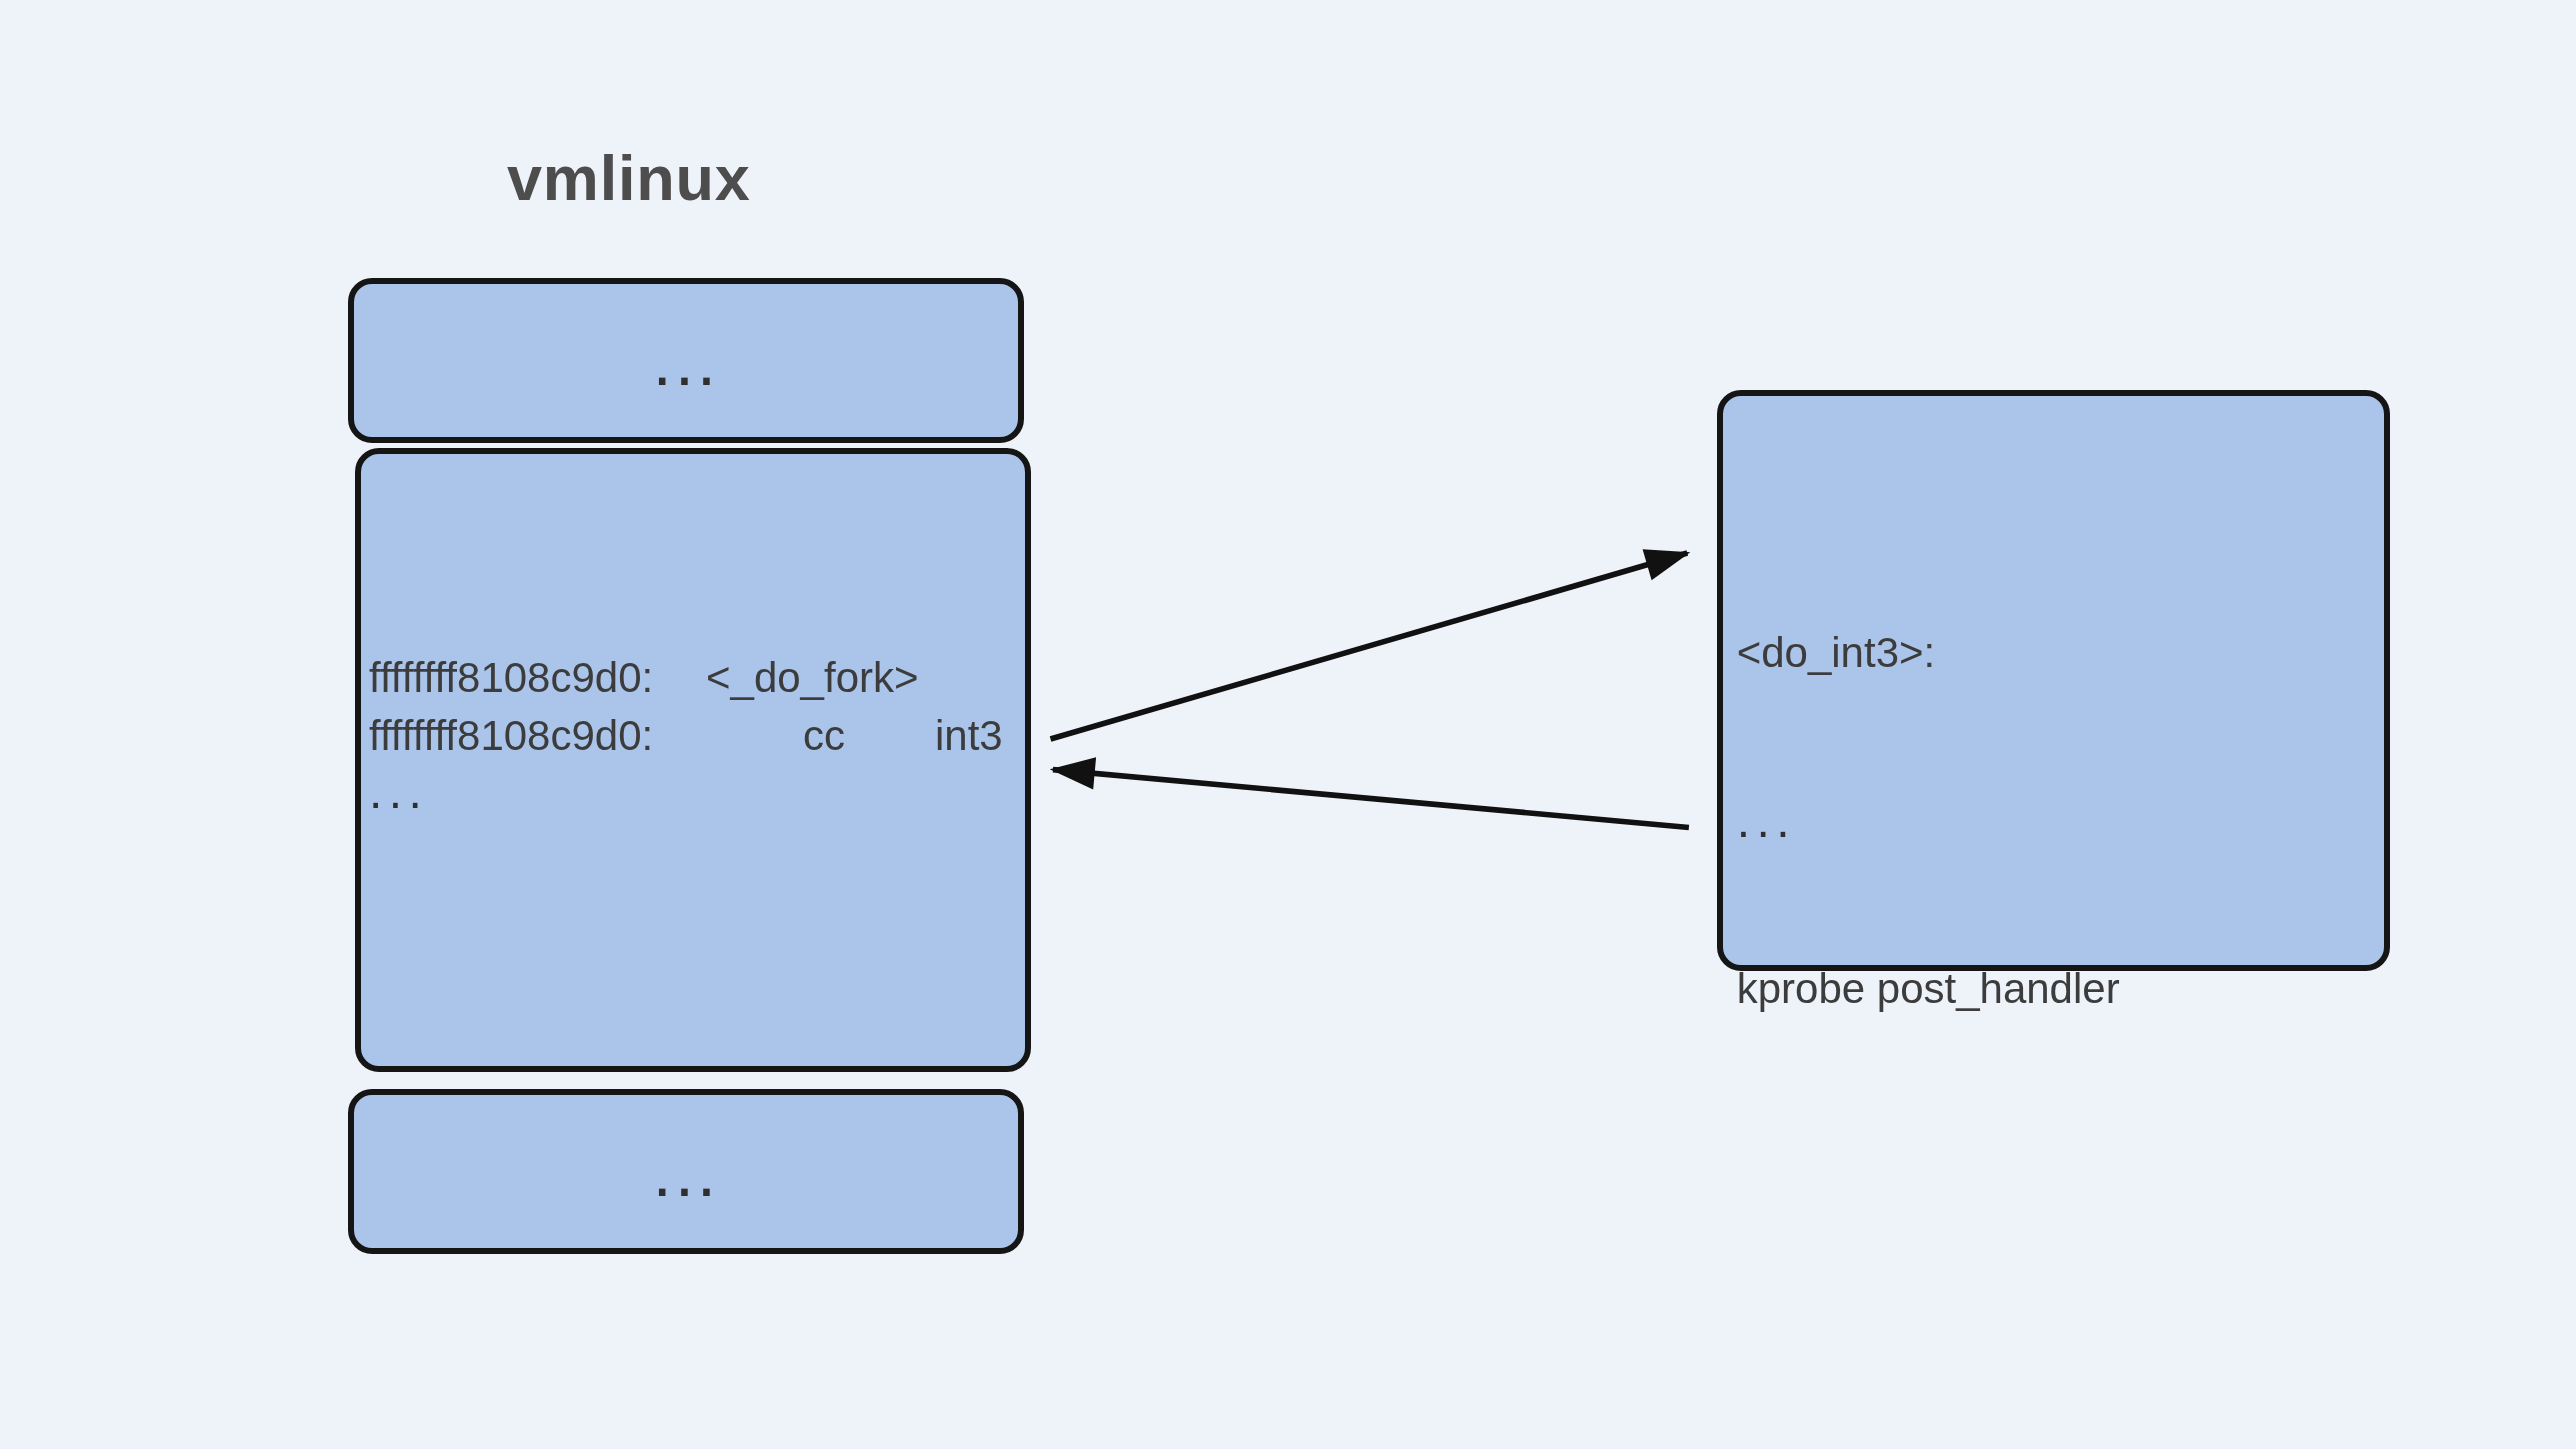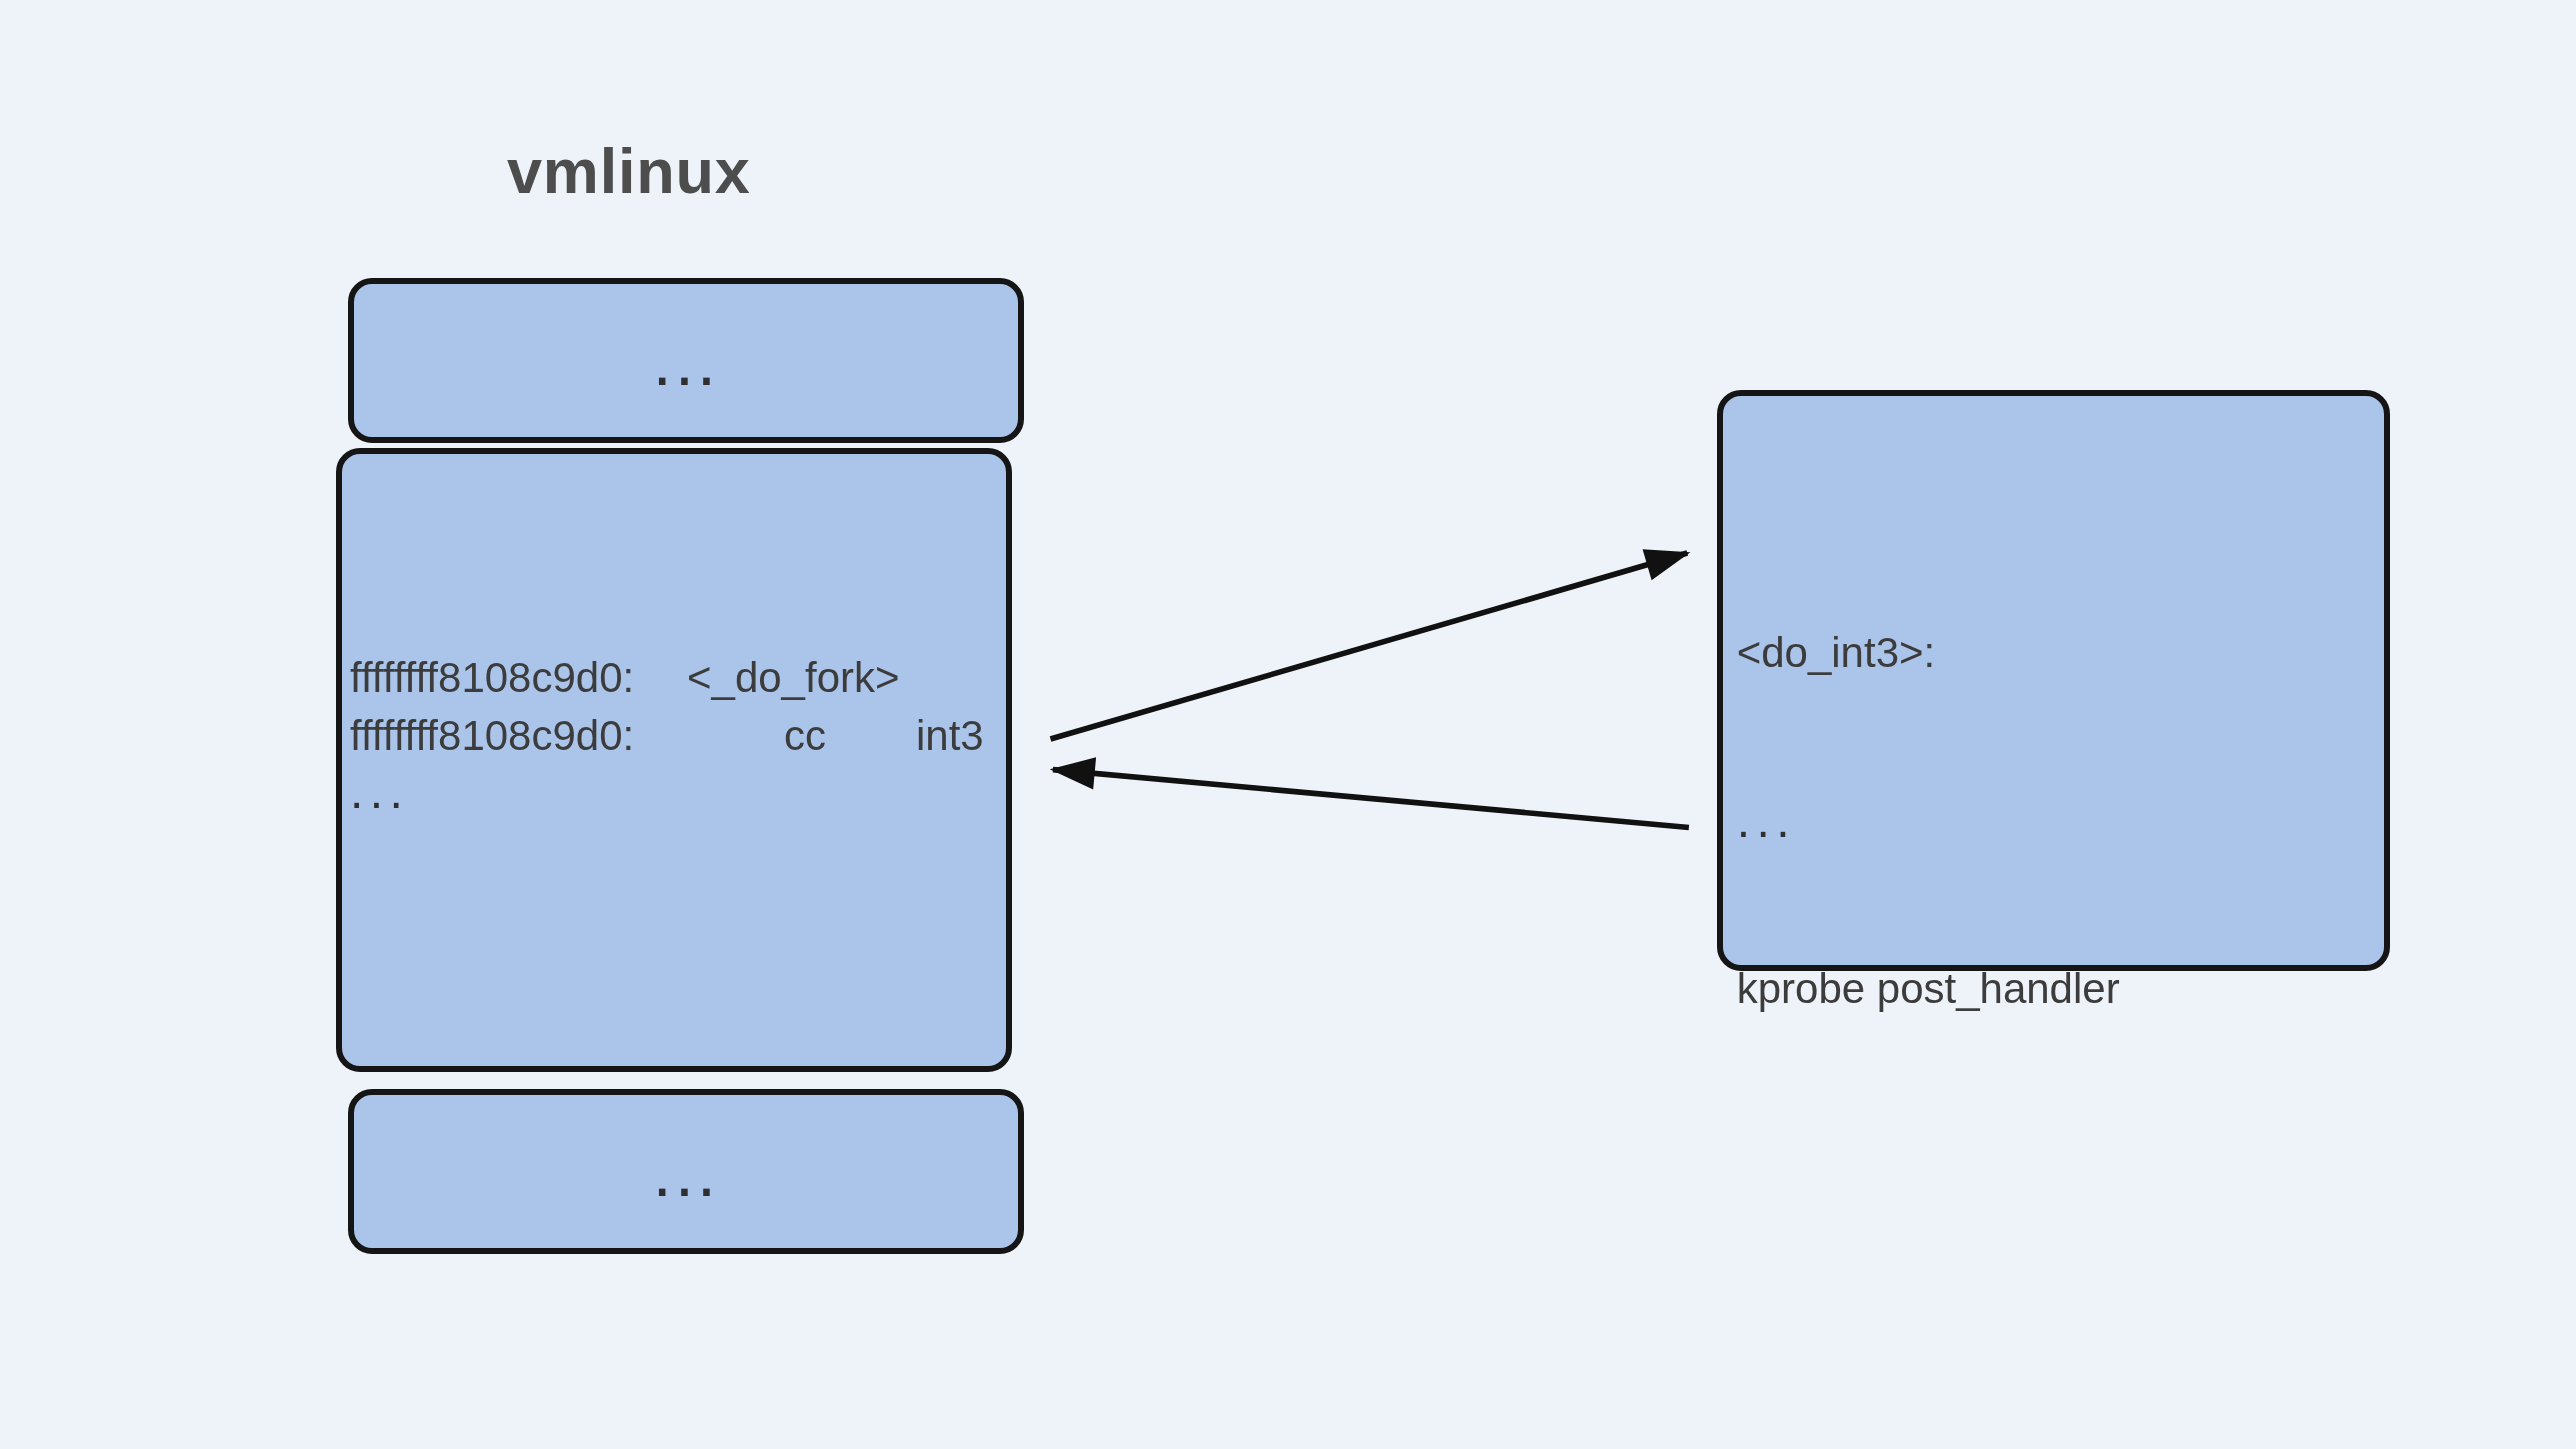--- a/index.html
+++ b/index.html
@@ -20,35 +20,35 @@
   .canvas {
     position: relative;
     width: 2576px;
     height: 1449px;
     overflow: hidden;
     background: var(--background);
   }
   .diagram-title {
     position: absolute;
     left: 507px;
-    top: 140px;
+    top: 147px;
     font-size: 63px;
     line-height: 63px;
     font-weight: 700;
     color: var(--title);
     letter-spacing: 0.8px;
   }
   .box {
     position: absolute;
     background: var(--box-fill);
     border: 6.4px solid var(--box-border);
     border-radius: 24px;
   }
   .box-top    { left: 348px; top: 278px;  width: 676px; height: 165px; }
-  .box-mid    { left: 336px; top: 448px;  width: 676px; height: 624px; text-decoration: underline; }
+  .box-mid    { left: 355px; top: 448px;  width: 676px; height: 624px; text-decoration: underline; }
   .box-bottom { left: 348px; top: 1089px; width: 676px; height: 165px; }
   .box-right  { left: 1717px; top: 390px; width: 673px; height: 581px; padding-left: 44px; }
 
   .center-ellipsis {
     position: absolute;
     inset: 0;
     display: flex;
     align-items: center;
     justify-content: center;
     font-size: 68px;

